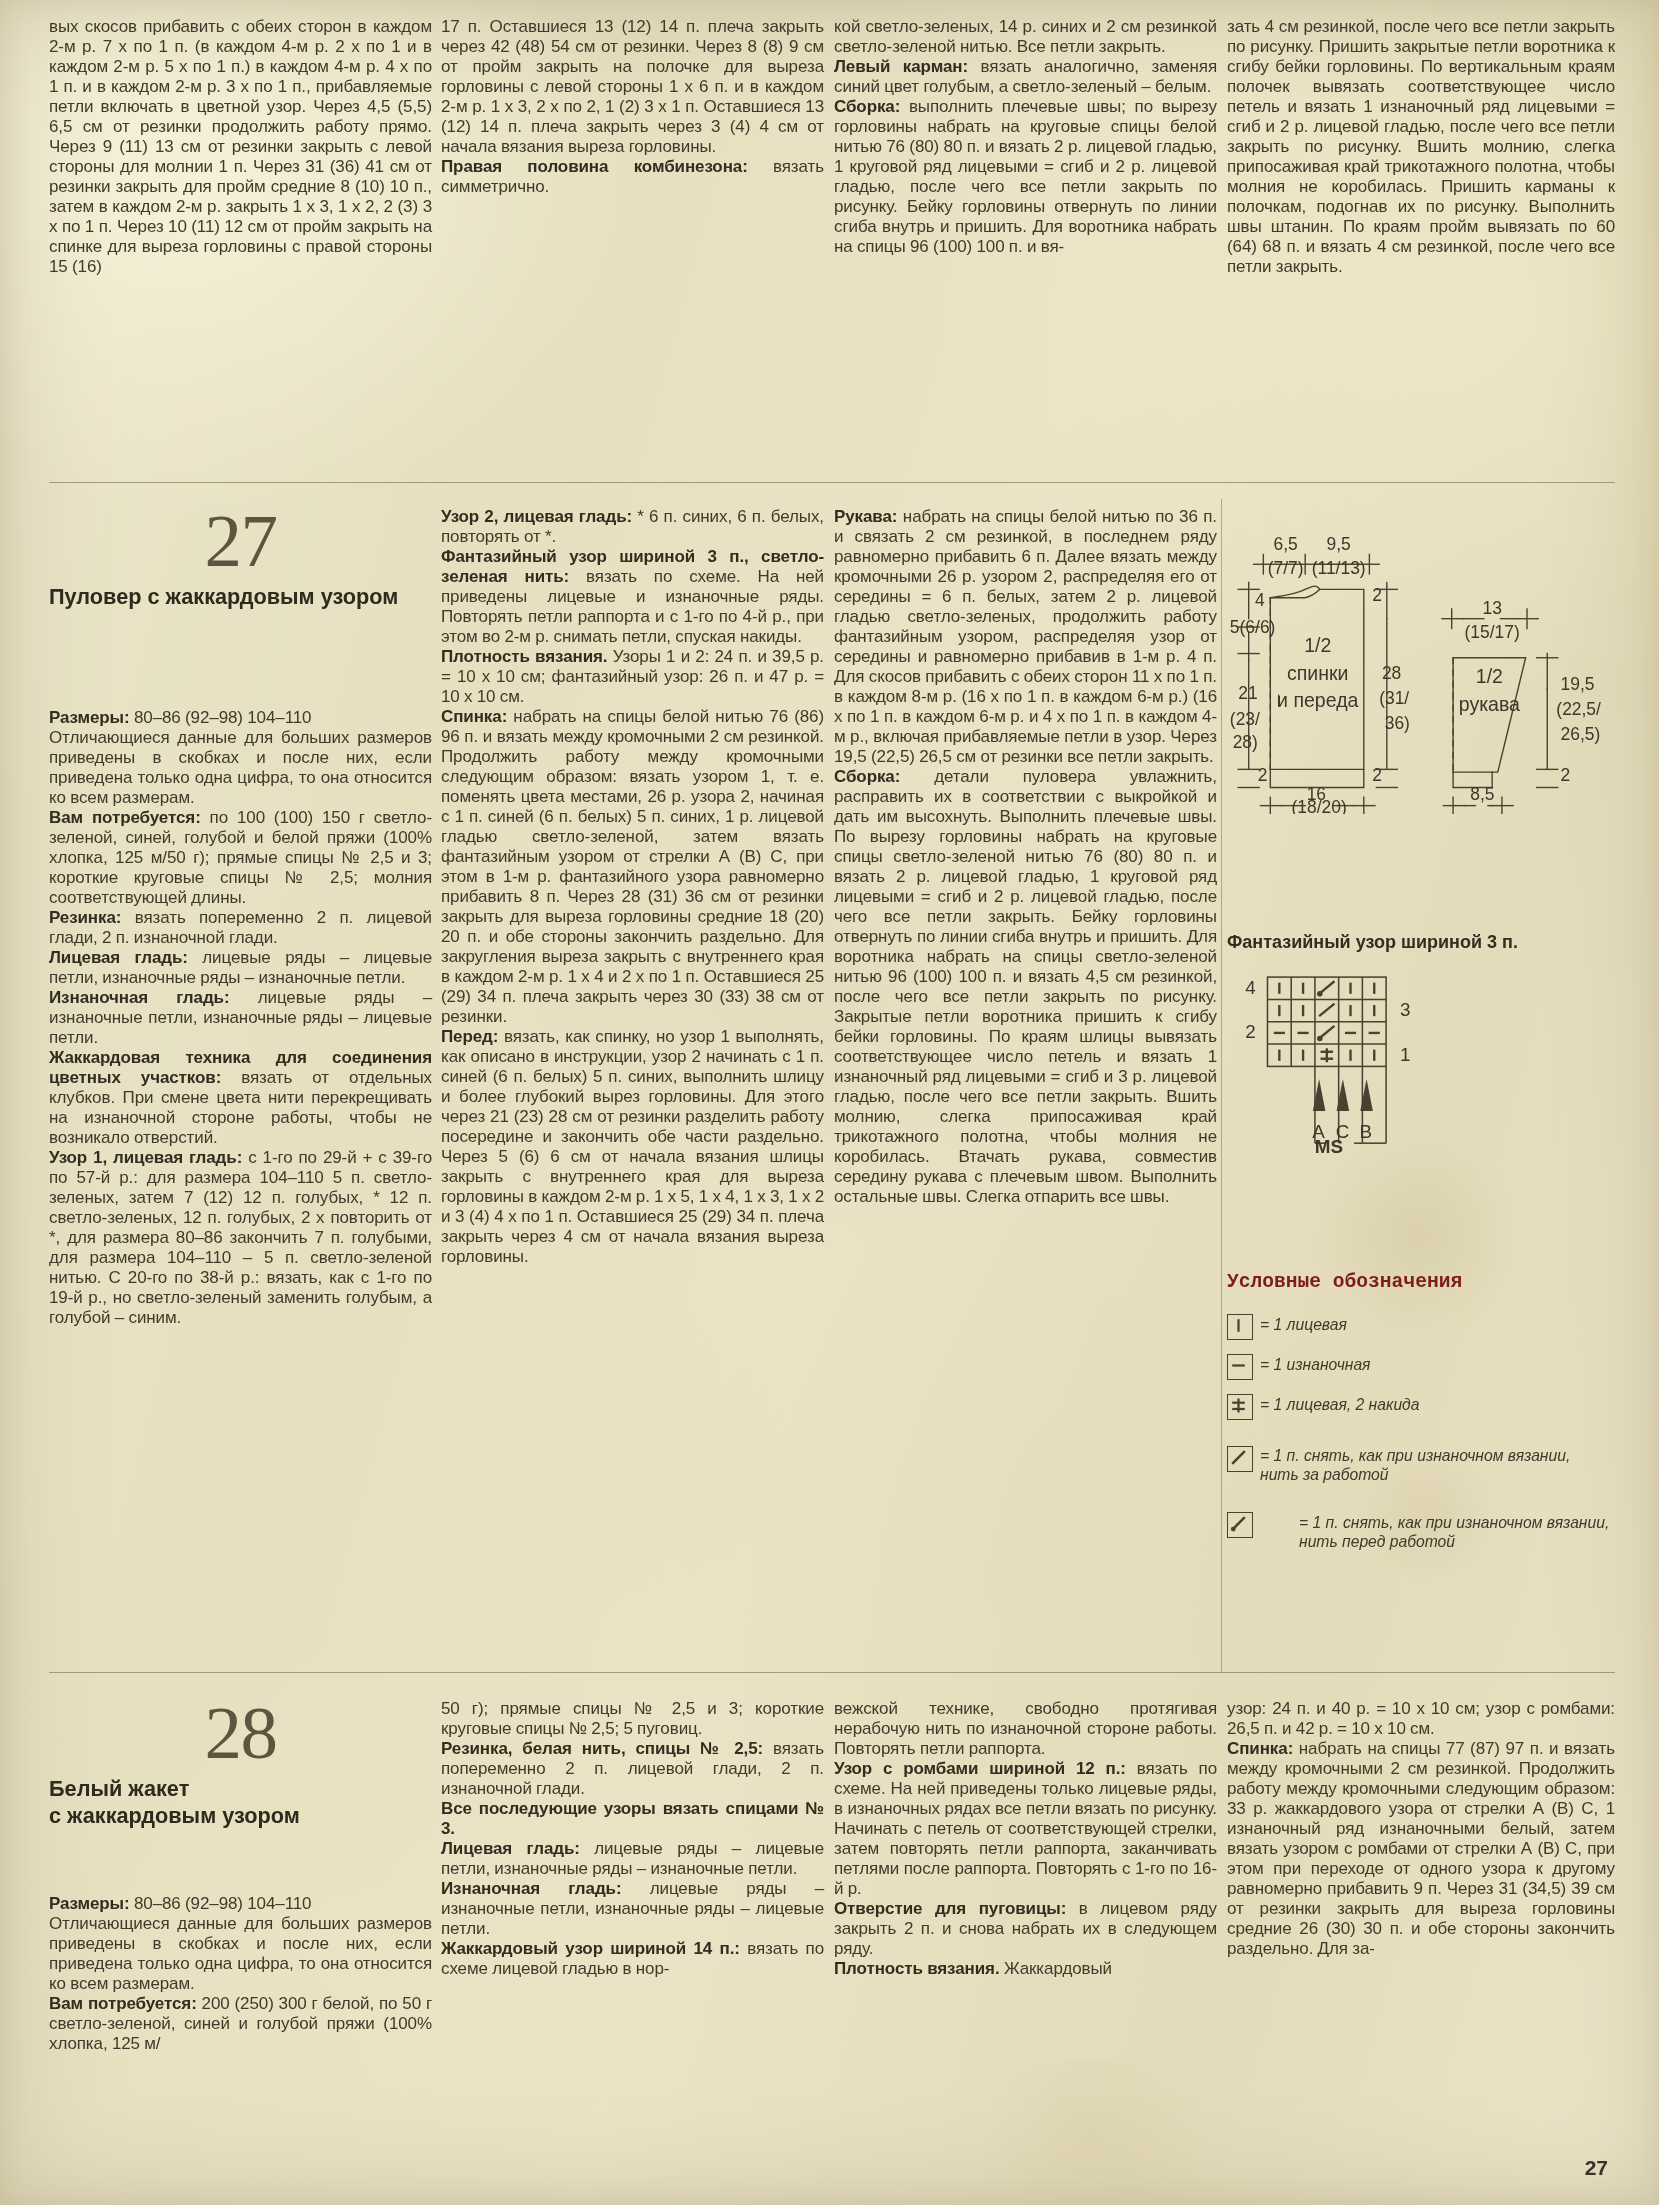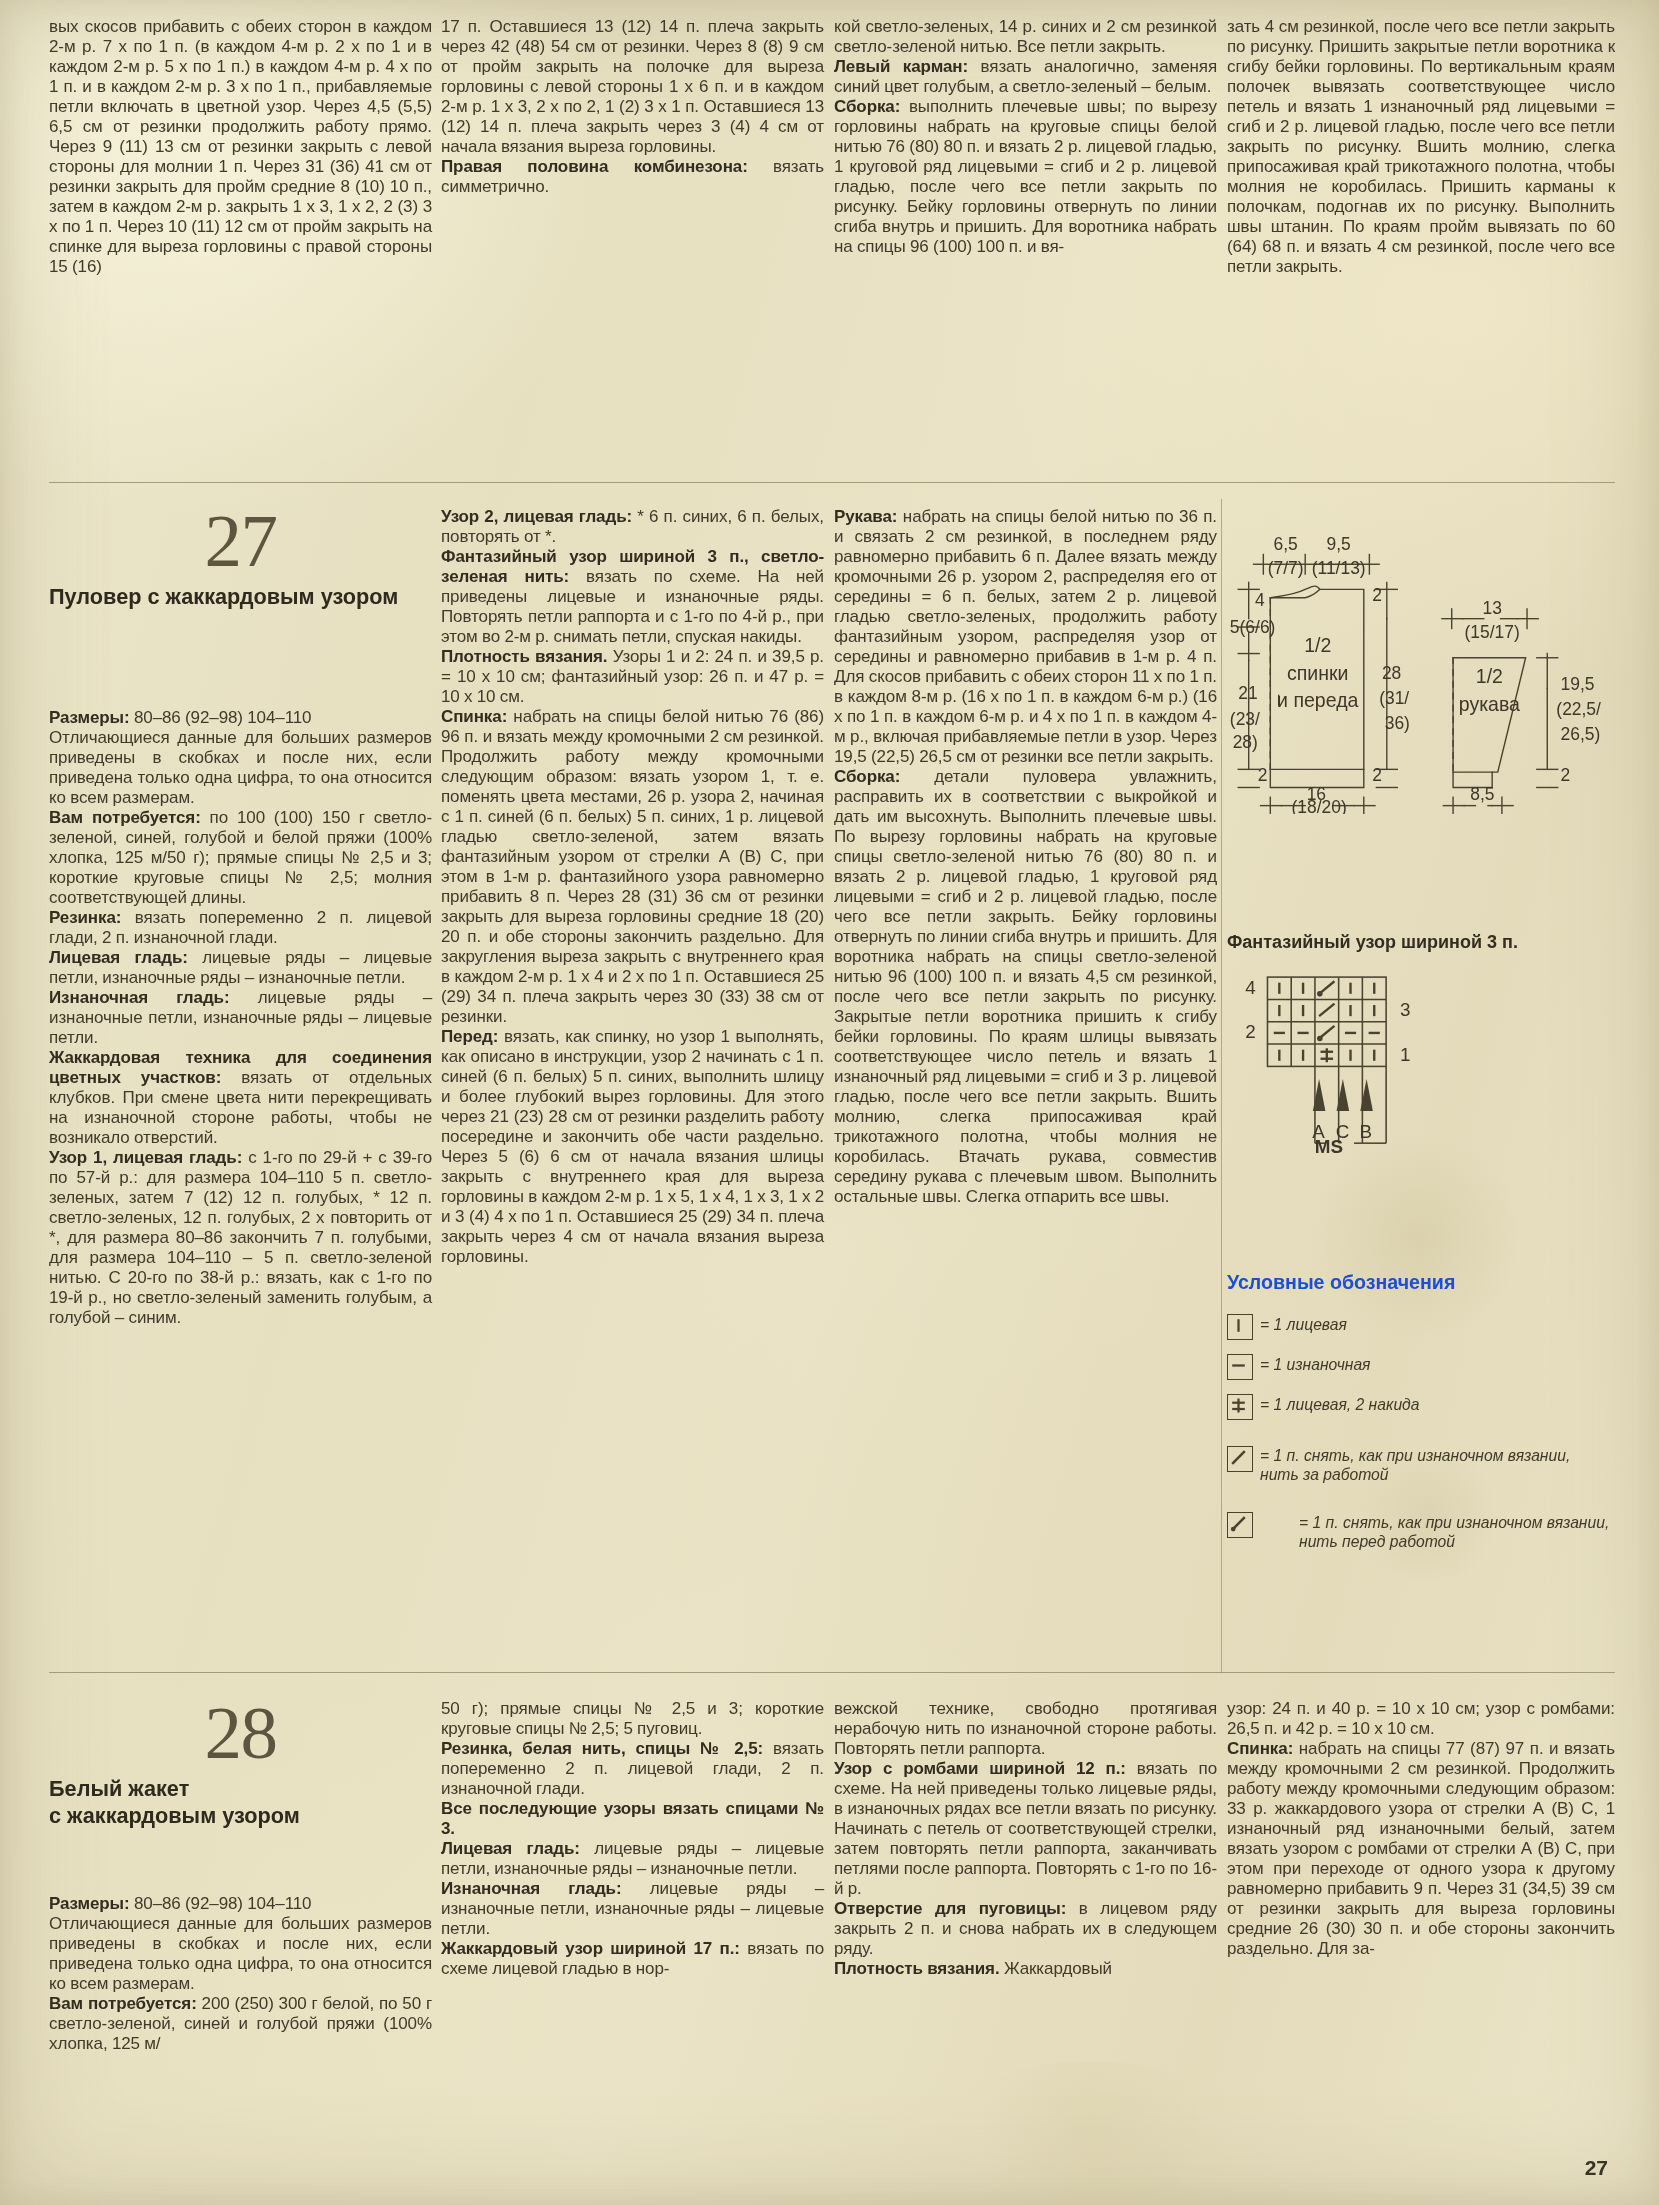--- a/index.html
+++ b/index.html
@@ -63,21 +63,21 @@
   }
 
   
   .schematic{ position:absolute; }
   .schematic svg{ display:block; }
 
   .chart-title{
     position:absolute; font-size:18px; font-weight:bold; color:#332d20;
   }
   .legend-title{
-    position:absolute; font-size:19.6px; font-weight:bold; color:#1d4ed8;
+    position:absolute; font-size:19.6px; font-weight:bold; color:#7f1d1d;font-family:Liberation Mono, monospace;
   }
   .legend{ position:absolute; }
   .legend-row{ display:flex; align-items:flex-start; margin-bottom:6.3px; }
   .legend-box{
     width:24px;height:24px;border:1.4px solid #4a4231;flex:0 0 24px;
     position:relative;margin-right:7px;margin-top:1.4px;
   }
   .legend-txt{
     font-size:15.7px;line-height:19px;font-style:italic;color:#413a2a;
     padding-top:2.1px;
@@ -396,21 +396,21 @@
     <p>Отличающиеся данные для больших размеров приведены в скобках и после них, если приведена только одна цифра, то она относится ко всем размерам.</p>
     <p><b>Вам потребуется:</b><span> 200 (250) 300 г белой, по 50 г светло-зеленой, синей и голубой пряжи (100% хлопка, 125 м/</span></p>
   </div>
 
   <div class="col body-txt" style="left:441px; top:1699px; width:383px;">
     <p>50 г); прямые спицы № 2,5 и 3; короткие круговые спицы № 2,5; 5 пуговиц.</p>
     <p><b>Резинка, белая нить, спицы № 2,5:</b><span> вязать попеременно 2 п. лицевой глади, 2 п. изнаночной глади.</span></p>
     <p><b>Все последующие узоры вязать спицами № 3.</b></p>
     <p><b>Лицевая гладь:</b><span> лицевые ряды – лицевые петли, изнаночные ряды – изнаночные петли.</span></p>
     <p><b>Изнаночная гладь:</b><span> лицевые ряды – изнаночные петли, изнаночные ряды – лицевые петли.</span></p>
-    <p><b>Жаккардовый узор шириной 17 п.:</b><span> вязать по схеме лицевой гладью в нор-</span></p>
+    <p><b>Жаккардовый узор шириной 14 п.:</b><span> вязать по схеме лицевой гладью в нор-</span></p>
   </div>
 
   <div class="col body-txt" style="left:834px; top:1699px; width:383px;">
     <p>вежской технике, свободно протягивая нерабочую нить по изнаночной стороне работы. Повторять петли раппорта.</p>
     <p><b>Узор с ромбами шириной 12 п.:</b><span> вязать по схеме. На ней приведены только лицевые ряды, в изнаночных рядах все петли вязать по рисунку. Начинать с петель от соответствующей стрелки, затем повторять петли раппорта, заканчивать петлями после раппорта. Повторять с 1-го по 16-й р.</span></p>
     <p><b>Отверстие для пуговицы:</b><span> в лицевом ряду закрыть 2 п. и снова набрать их в следующем ряду.</span></p>
     <p><b>Плотность вязания.</b><span> Жаккардовый</span></p>
   </div>
 
   <div class="col body-txt" style="left:1227px; top:1699px; width:388px;">

